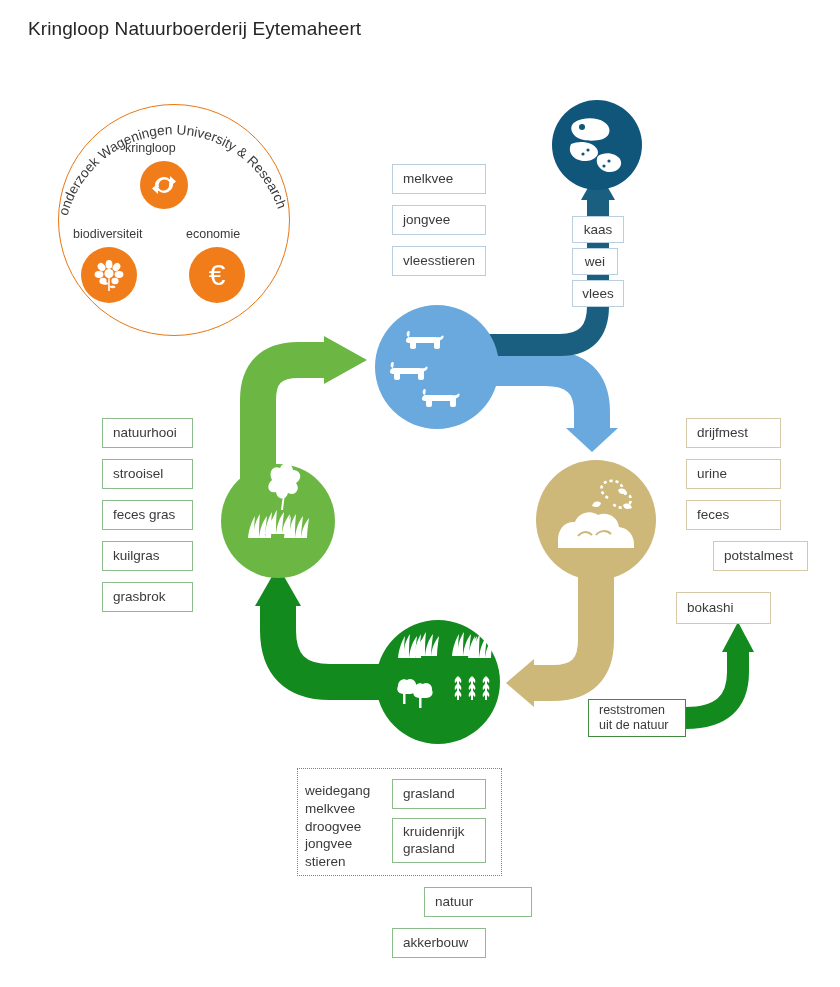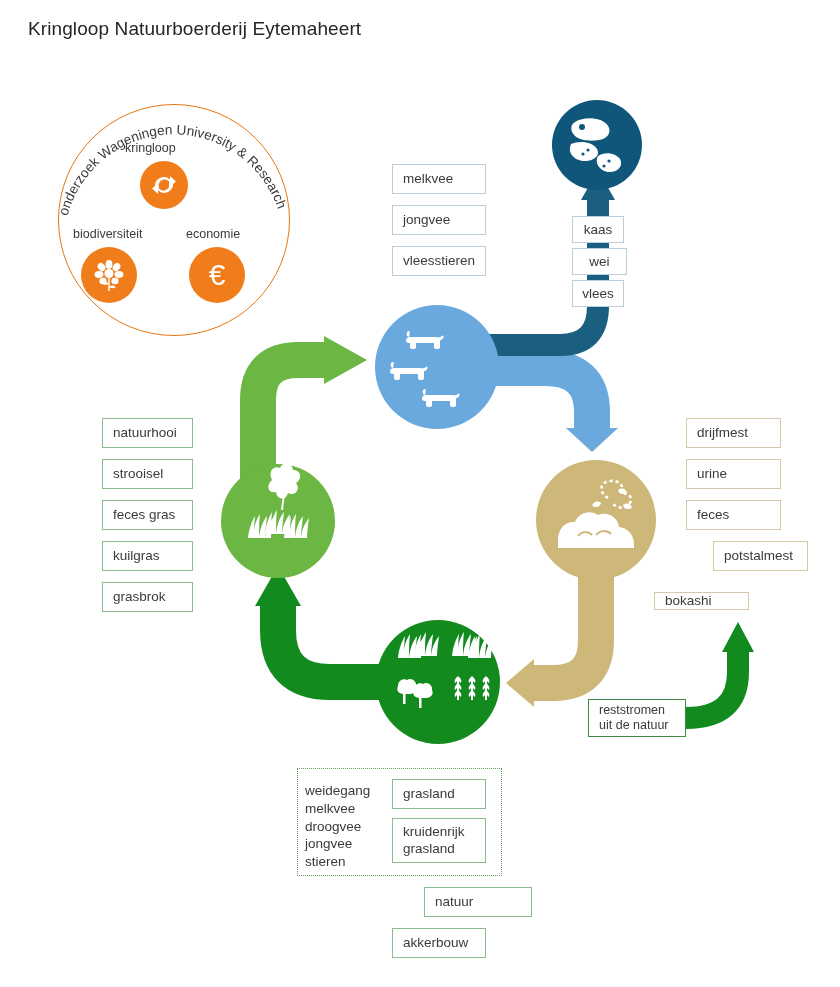--- a/index.html
+++ b/index.html
@@ -218,34 +218,34 @@
       <text x="20" y="30" text-anchor="middle" font-family="Liberation Sans, sans-serif" font-size="30" fill="#ffffff">€</text>
     </svg>
   </div>
 </div>
 
 <div class="lbl blue" style="left:392px;top:164px;width:94px;height:30px;">melkvee</div>
 <div class="lbl blue" style="left:392px;top:205px;width:94px;height:30px;">jongvee</div>
 <div class="lbl blue" style="left:392px;top:246px;width:94px;height:30px;">vleesstieren</div>
 
 <div class="lbl blue" style="left:572px;top:216px;width:52px;height:27px;justify-content:center;padding:0 0;">kaas</div>
-<div class="lbl blue" style="left:572px;top:248px;width:55px;height:27px;justify-content:center;padding:0 4px;">wei</div>
+<div class="lbl blue" style="left:572px;top:248px;width:46px;height:27px;justify-content:center;padding:0 4px;">wei</div>
 <div class="lbl blue" style="left:572px;top:280px;width:52px;height:27px;justify-content:center;padding:0 4px;">vlees</div>
 
 <div class="lbl green" style="left:102px;top:418px;width:91px;height:30px;">natuurhooi</div>
 <div class="lbl green" style="left:102px;top:459px;width:91px;height:30px;">strooisel</div>
 <div class="lbl green" style="left:102px;top:500px;width:91px;height:30px;">feces gras</div>
 <div class="lbl green" style="left:102px;top:541px;width:91px;height:30px;">kuilgras</div>
 <div class="lbl green" style="left:102px;top:582px;width:91px;height:30px;">grasbrok</div>
 
 <div class="lbl tan" style="left:686px;top:418px;width:95px;height:30px;">drijfmest</div>
 <div class="lbl tan" style="left:686px;top:459px;width:95px;height:30px;">urine</div>
 <div class="lbl tan" style="left:686px;top:500px;width:95px;height:30px;">feces</div>
 <div class="lbl tan" style="left:686px;top:541px;width:95px;height:30px;margin-left:27px;">potstalmest</div>
-<div class="lbl tan" style="left:654px;top:592px;width:95px;height:18px;">bokashi</div>
+<div class="lbl tan" style="left:676px;top:592px;width:95px;height:32px;">bokashi</div>
 
 <div class="lbl green two" style="left:588px;top:699px;width:98px;height:38px;
      border-color:#3f8a3f;flex-direction:column;align-items:flex-start;justify-content:center;
      font-size:12.5px;">
   <span>reststromen</span>
   <span>uit de natuur</span>
 </div>
 
 <div class="dotted-group" style="left:297px;top:768px;width:205px;height:108px;"></div>
 

